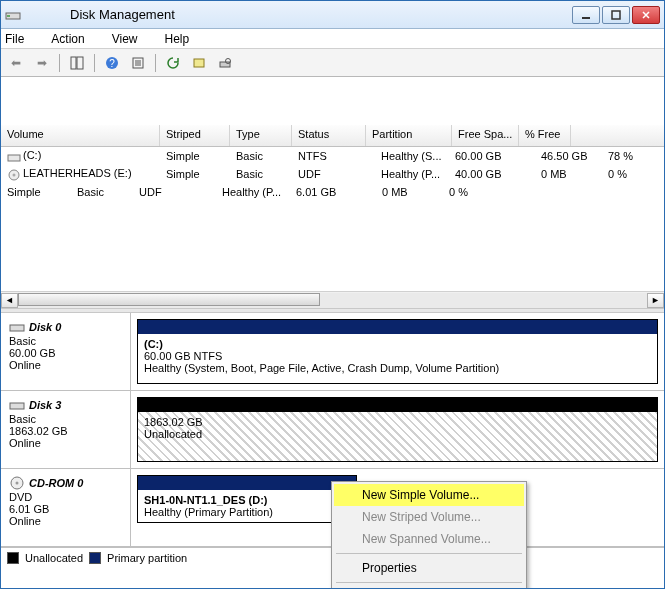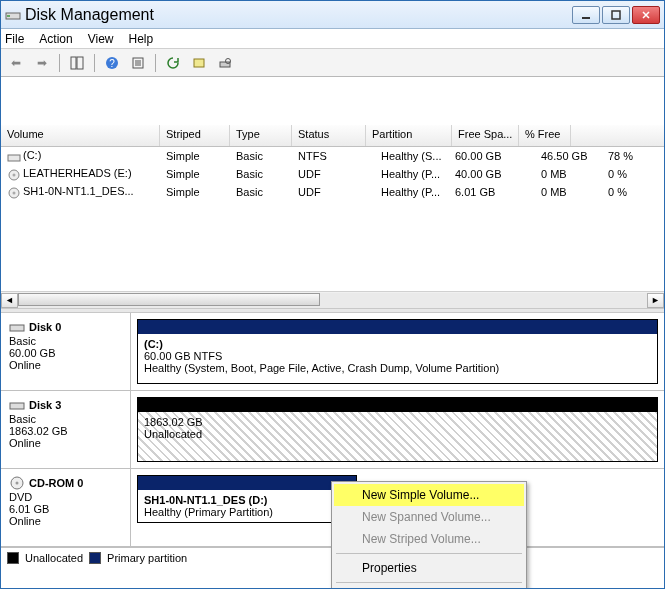--- a/index.html
+++ b/index.html
@@ -2,27 +2,27 @@
 <html><head>
 <meta charset="utf-8">
 <style>
 * { box-sizing: border-box; margin: 0; padding: 0; font-family: "Segoe UI", Tahoma, sans-serif; }
 body { background: #fff; width: 665px; height: 589px; overflow: hidden; }
 
 .window { width: 665px; height: 589px; border: 1px solid #2a6bb0; background: #fff; position: relative; }
 
 .titlebar { height: 28px; background: linear-gradient(#ebf3fc,#d7e7f9); border-bottom: 1px solid #9db7d1; display: flex; align-items: center; padding: 0 4px; }
 .titlebar .icon { width: 16px; height: 16px; margin-right: 4px; }
-.titlebar .title { font-size: 16px; color: #000; flex: 1; }
+.titlebar .title { font-size: 13px; color: #000; flex: 1; margin-left: 45px; }
 .winbtns { display: flex; gap: 2px; }
 .winbtn { width: 28px; height: 18px; border: 1px solid #6a8bb0; border-radius: 2px; background: linear-gradient(#f5faff,#cfe3f7); font-size: 10px; display: flex; align-items: center; justify-content: center; }
 .winbtn.close { background: linear-gradient(#f08080,#d43c3c); color: #fff; border-color:#a02020;}
 .winbtn svg { width:10px; height:10px; }
 
-.menubar { height: 20px; display: flex; align-items: center; padding: 0 4px; font-size: 12px; gap: 15px; border-bottom:1px solid #d0d0d0;}
+.menubar { height: 20px; display: flex; align-items: center; padding: 0 4px; font-size: 12px; gap: 27px; border-bottom:1px solid #d0d0d0;}
 .menubar span { cursor: default; }
 
 .toolbar { height: 28px; border-bottom: 1px solid #b8b8b8; display: flex; align-items: center; padding: 0 4px; gap: 4px; background:#f4f4f4;}
 .tbtn { width: 22px; height: 22px; border: 1px solid transparent; display:flex; align-items:center; justify-content:center; font-size:12px;}
 .tbtn.disabled { opacity: .45; }
 .tsep { width:1px; height:18px; background:#aaa; margin:0 2px;}
 
 .content { position: relative; height: calc(589px - 28px - 20px - 28px - 2px); overflow:hidden; }
 
 .grid-header { display:flex; height:22px; background:linear-gradient(#fdfdfd,#ececec); border-bottom:1px solid #c0c0c0; font-size:11px;margin-top:48px; }
@@ -37,21 +37,21 @@
 .hscroll .arrow{width:17px;height:15px;border:1px solid #b0b0b0;background:linear-gradient(#fff,#e4e4e4);display:flex;align-items:center;justify-content:center;font-size:9px;}
 .hscroll .track{flex:1;height:15px;background:#eaeaea;position:relative;}
 .hscroll .thumb{position:absolute;left:0;top:0;height:13px;width:48%;border:1px solid #9a9a9a;background:linear-gradient(#f8f8f8,#d8d8d8);}
 
 .splitter { height:5px; background:#e8e8e8; border-top:1px solid #c8c8c8; border-bottom:1px solid #c8c8c8;}
 
 .disk-pane { overflow:hidden; }
 
 .disk-row { display:flex; border-bottom:1px solid #c0c0c0; min-height:78px; }
 .disk-info { width:130px; border-right:1px solid #c0c0c0; padding:6px 8px; font-size:11px; background:#fff; }
-.disk-info .dname { font-weight:bold; display:flex; align-items:center; gap:4px;}
+.disk-info .dname { font-weight:bold; display:flex; align-items:center; gap:4px;font-style:italic;}
 .disk-map { flex:1; padding:6px; display:flex; flex-direction:column; }
 
 .vol-box { border:1px solid #000; flex:1; display:flex; flex-direction:column; }
 .vol-header { height:14px; }
 .vol-header.primary { background:#0a246a; }
 .vol-header.free { background:#000; }
 .vol-body { flex:1; padding:4px 6px; font-size:11px; background:#fff;}
 .vol-body.hatched { background: repeating-linear-gradient(45deg,#fff,#fff 4px,#d0d0d0 4px,#d0d0d0 6px); }
 .vol-body .vname { font-weight:bold; }
 
@@ -183,24 +183,20 @@
               </svg></span><span>LEATHERHEADS (E:)</span></div>
         <div class="cell col-layout">Simple</div>
         <div class="cell col-type">Basic</div>
         <div class="cell col-fs">UDF</div>
         <div class="cell col-status">Healthy (P...</div>
         <div class="cell col-cap">40.00 GB</div>
         <div class="cell col-free">0 MB</div>
         <div class="cell col-pct">0 %</div>
       </div>
       <div class="grid-row">
-        <div class="cell col-volume"><span class="vol-ico"><svg viewBox="0 0 14 12">
-                <circle cx="7" cy="6" r="5" fill="#eee" stroke="#888"></circle>
-                <circle cx="7" cy="6" r="1.5" fill="#aaa"></circle>
-              </svg></span><span>SH1-0N-NT1.1_DES...</span></div>
         <div class="cell col-layout">Simple</div>
         <div class="cell col-type">Basic</div>
         <div class="cell col-fs">UDF</div>
         <div class="cell col-status">Healthy (P...</div>
         <div class="cell col-cap">6.01 GB</div>
         <div class="cell col-free">0 MB</div>
         <div class="cell col-pct">0 %</div>
       </div>
     </div>
 
@@ -291,22 +287,22 @@
 
     <div class="legend">
       <span class="sw" style="background:#000"></span>
       <span>Unallocated</span>
       <span class="sw" style="background:#0a246a"></span>
       <span>Primary partition</span>
     </div>
 
     <div class="context-menu">
       <div class="mi hl">New Simple Volume...</div>
+      <div class="mi dis">New Striped Volume...</div>
       <div class="mi dis">New Spanned Volume...</div>
-      <div class="mi dis">New Striped Volume...</div>
       <div class="sep"></div>
       <div class="mi">Properties</div>
       <div class="sep"></div>
       <div class="mi">Help</div>
     </div>
 
   </div>
 </div>
 
 </body></html>

